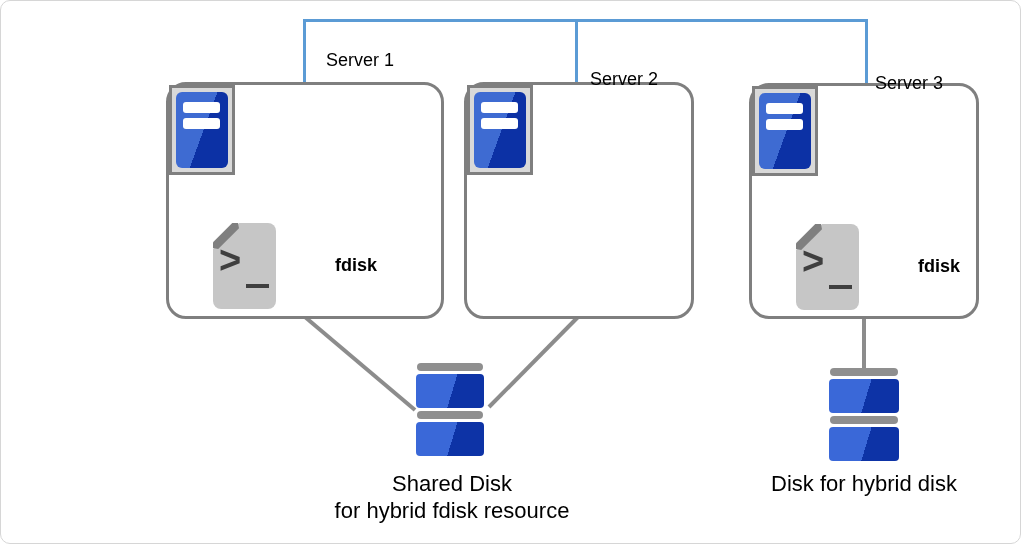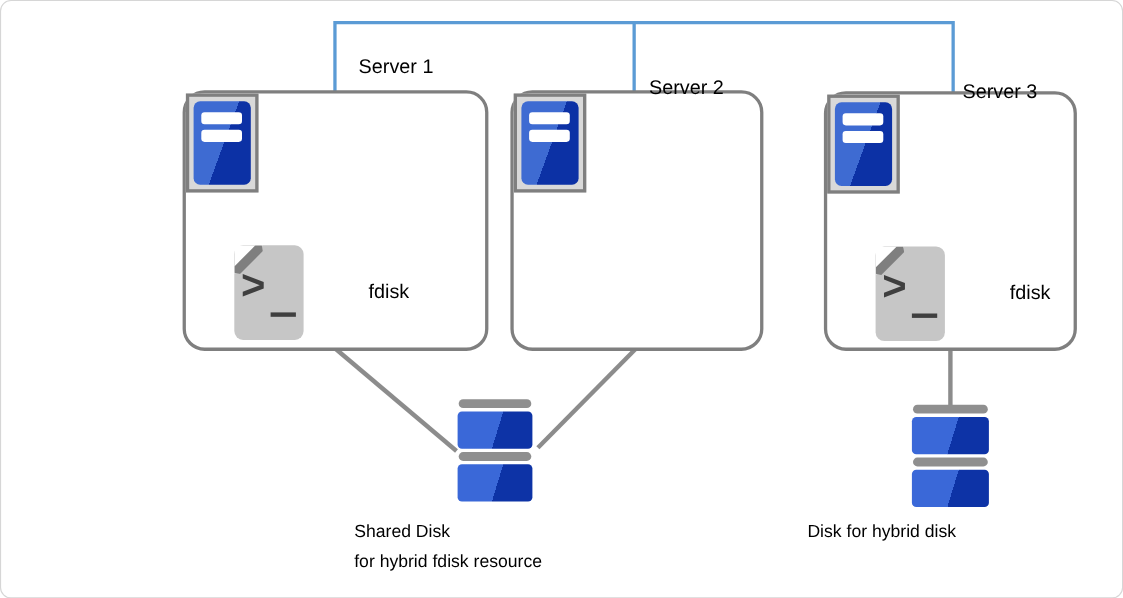--- a/index.html
+++ b/index.html
@@ -88,40 +88,42 @@
   }
   .doc-underscore {
     position: absolute; left: 33px; top: 61px;
     width: 23px; height: 4px;
     background: #3f3f3f;
   }
   .fdisk-label {
     position: absolute; left: 122px; top: 32px;
     font-size: 18px;
     white-space: nowrap;
+    font-weight: bold;
   }
   
   .disk-icon { position: absolute; z-index: 3; }
   .disk-bar {
     height: 8px;
     background: #8f8f8f;
     border-radius: 5px;
     margin: 0 1px 3px 1px;
   }
   .disk-body {
     height: 34px;
     background: linear-gradient(107deg, #3a68d8 53%, #0d33a6 53%);
     border-radius: 4px;
     margin-bottom: 3px;
   }
   .disk-caption {
     position: absolute;
     z-index: 3;
     width: 260px;
-    font-size: 16px;
+    text-align: center;
+    font-size: 22px;
     line-height: 27px;
   }
 </style>
 </head>
 <body>
 
 <div id="canvas">
 
   <svg id="connectors" viewBox="0 0 1021 544" xmlns="http://www.w3.org/2000/svg">
 

